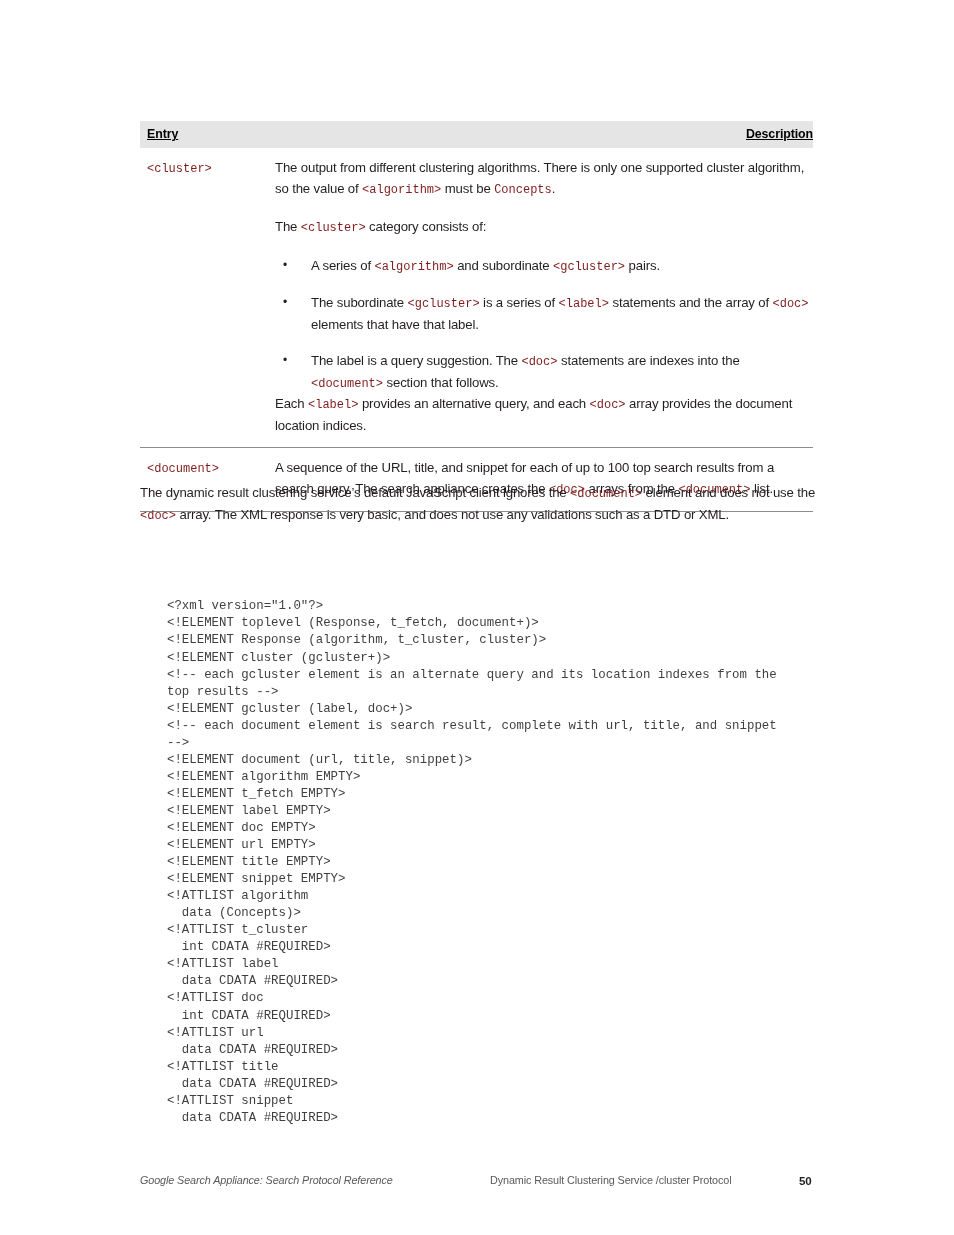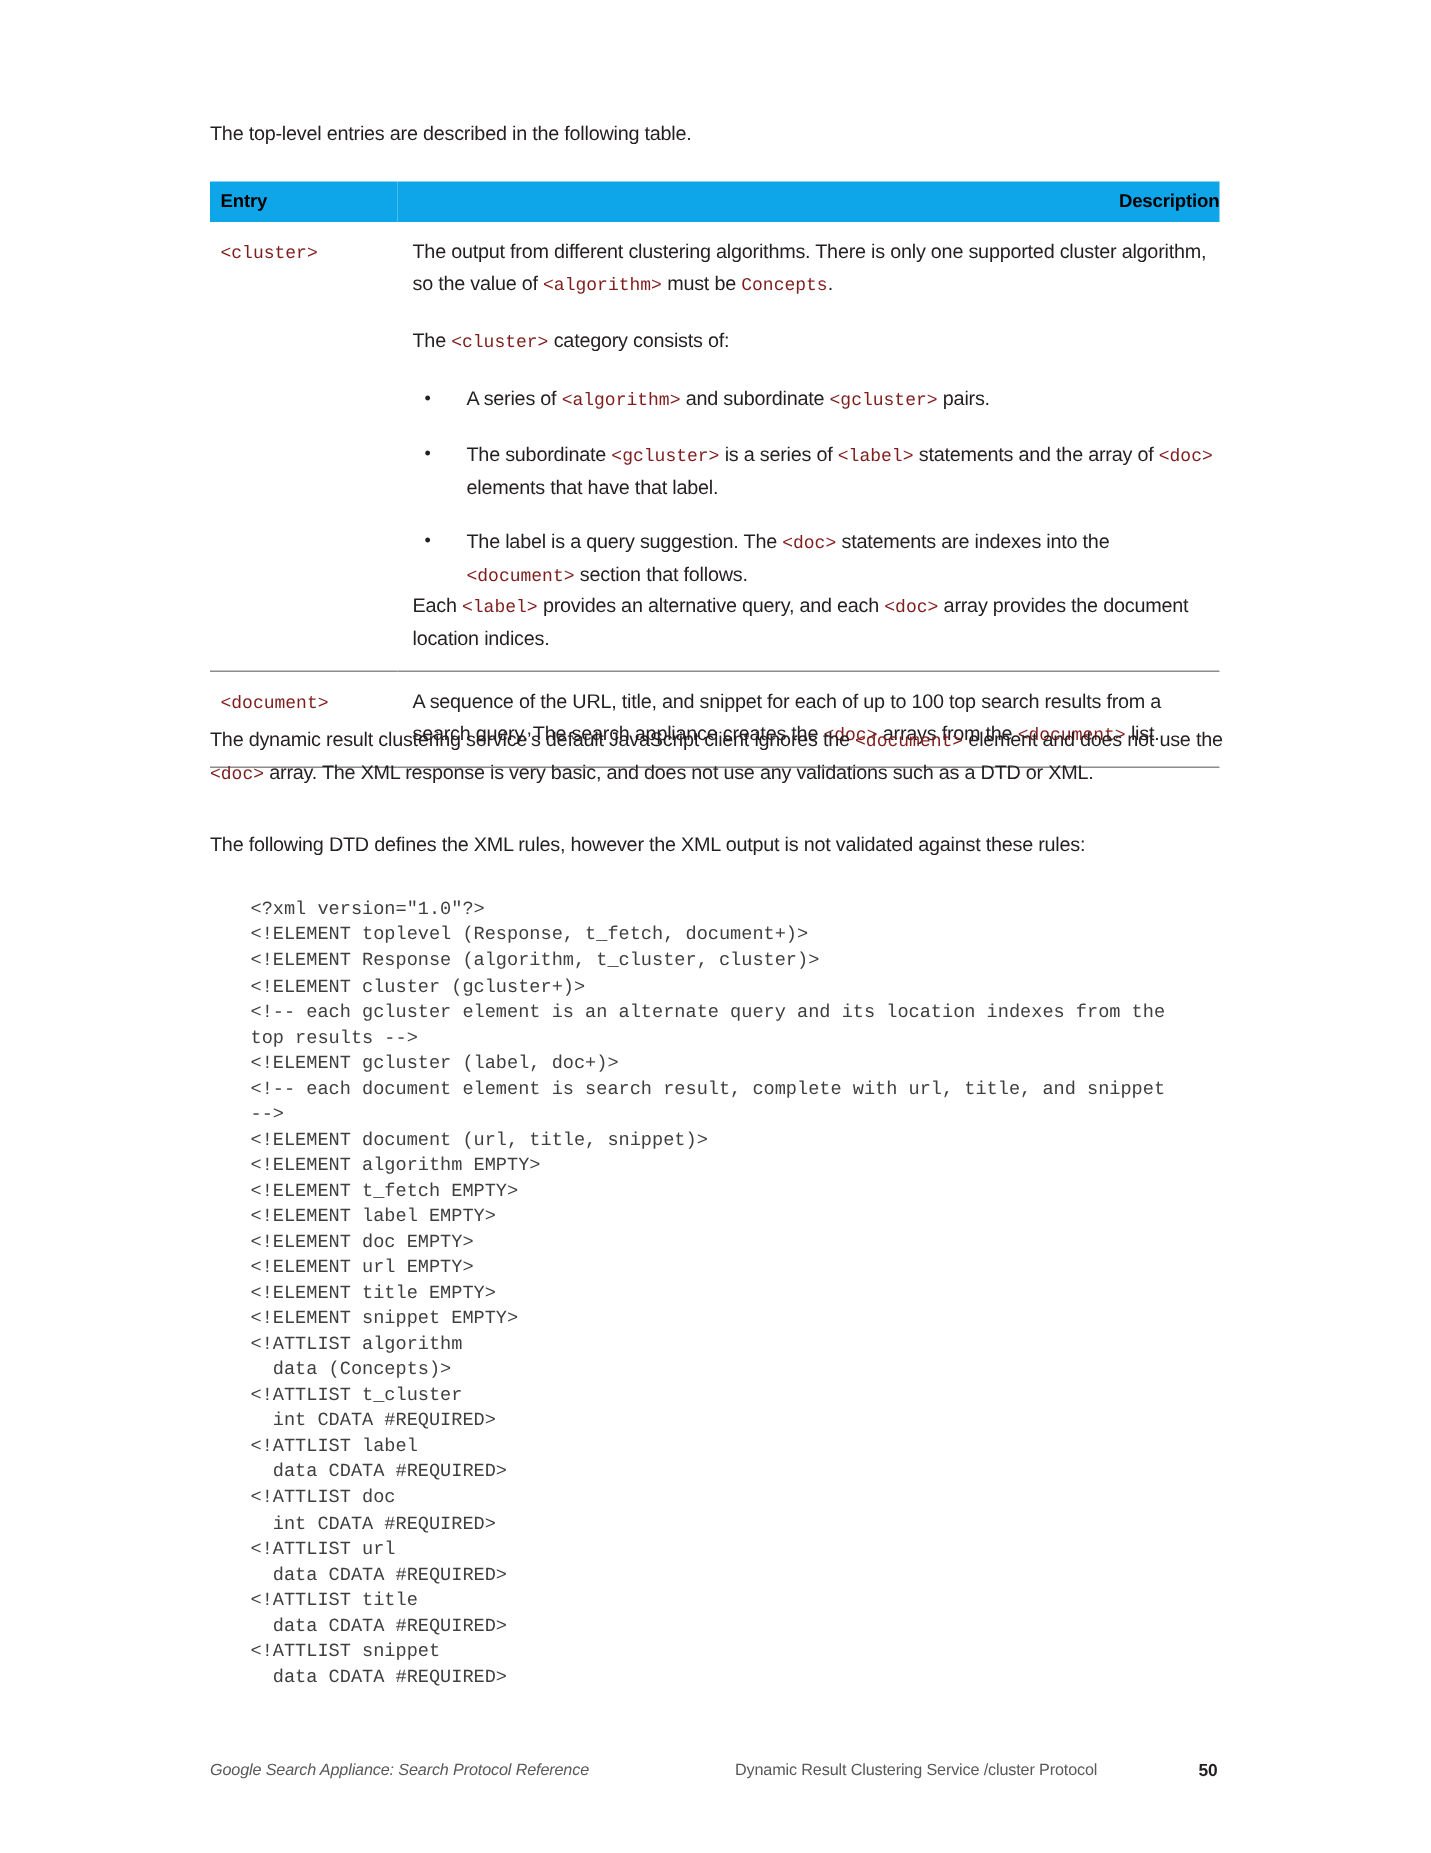--- a/index.html
+++ b/index.html
@@ -52,27 +52,28 @@
     left: 140px;
     top: 121px;
     width: 673px;
   }
   table.entries {
     border-collapse: collapse;
     width: 673px;
     table-layout: fixed;
   }
   table.entries th {
-    background: #0ea5e9;
+    background: #e5e5e5;
     text-align: left;
     font-size: 12.4px;
     font-weight: bold;
     color: #000000;
     padding: 6px 0 7px 0;
     letter-spacing: -0.1px;
+    text-decoration: underline;
   }
   table.entries th.c1 { width: 118px; padding-left: 7px; }
   table.entries th.c2 { padding-left: 10px; text-align: right; }
   table.entries td {
     vertical-align: top;
     font-size: 13.2px;
     line-height: 20.5px;
     padding: 10px 0 11px 0;
     letter-spacing: -0.15px;
   }
@@ -152,21 +153,20 @@
     font-weight: bold;
     color: #231f20;
     font-size: 11.6px;
   }
 </style>
 </head>
 <body>
 
 <div class="page">
 
-  <div class="body-text" id="intro-line">The top-level entries are described in the following table.</div>
 
   <div class="table-wrap">
     <table class="entries">
       <thead>
         <tr>
           <th class="c1">Entry</th>
           <th class="c2">Description</th>
         </tr>
       </thead>
       <tbody>
@@ -192,21 +192,20 @@
           <td class="c2">
             <p class="cell-p">A sequence of the URL, title, and snippet for each of up to 100 top search results from a search query. The search appliance creates the <code>&lt;doc&gt;</code> arrays from the <code>&lt;document&gt;</code> list.</p>
           </td>
         </tr>
       </tbody>
     </table>
   </div>
 
   <div class="body-text" id="para-1">The dynamic result clustering service’s default JavaScript client ignores the <code>&lt;document&gt;</code> element and does not use the <code>&lt;doc&gt;</code> array. The XML response is very basic, and does not use any validations such as a DTD or XML.</div>
 
-  <div class="body-text" id="para-2">The following DTD defines the XML rules, however the XML output is not validated against these rules:</div>
 
   <pre id="code-block">&lt;?xml version="1.0"?&gt;
 &lt;!ELEMENT toplevel (Response, t_fetch, document+)&gt;
 &lt;!ELEMENT Response (algorithm, t_cluster, cluster)&gt;
 &lt;!ELEMENT cluster (gcluster+)&gt;
 &lt;!-- each gcluster element is an alternate query and its location indexes from the
 top results --&gt;
 &lt;!ELEMENT gcluster (label, doc+)&gt;
 &lt;!-- each document element is search result, complete with url, title, and snippet
 --&gt;

